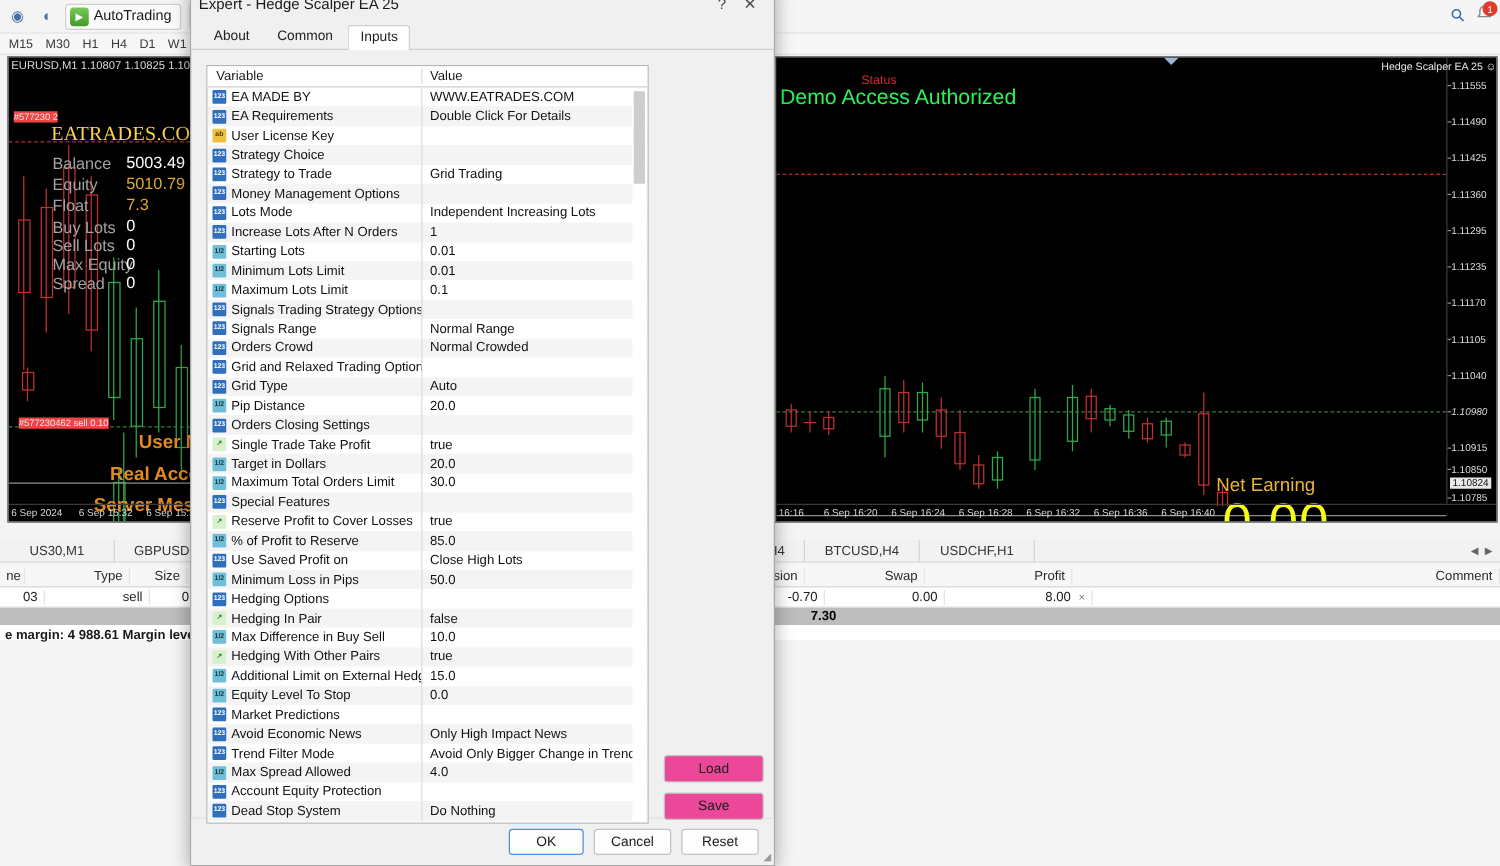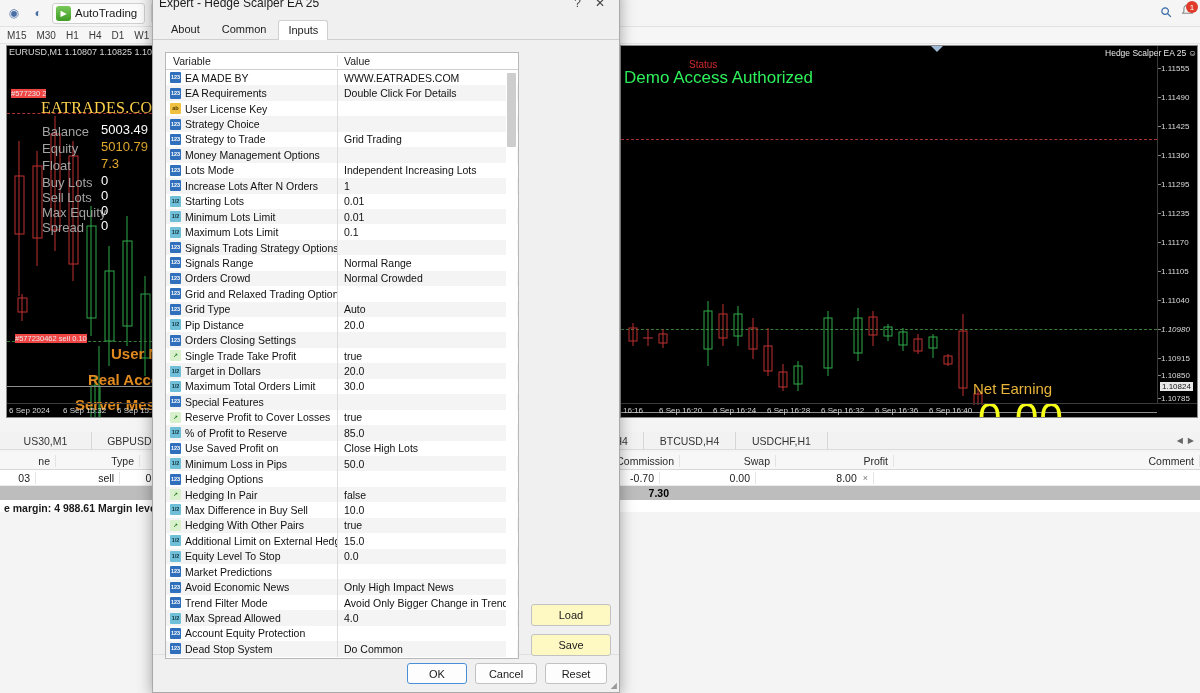--- a/index.html
+++ b/index.html
@@ -217,21 +217,21 @@
   .pico.ibool{ background: #d8f0cc; color: #1d7a1d; }
 
   .grid-scroll {
     position: absolute; right: 1px; top: 18px; width: 11px; bottom: 1px; background: #fff;
   }
   .grid-thumb { position: absolute; left: 1px; top: 2px; width: 9px; height: 74px; background: #cdcdcd; border-radius: 1px; }
 
   .side-btns { position: absolute; left: 378px; top: 564px; width: 80px; }
   .sbtn {
     width: 80px; height: 22px; margin-bottom: 8px;
-    border: 1px solid #c2c2c2; background: #fef9c3; border-radius: 3px;
+    border: 1px solid #c2c2c2; background: #ec4899; border-radius: 3px;
     font-size: 11px; color: #1a1a1a; display: flex; align-items: center; justify-content: center;
   }
 
   .dlg-footer {
     height: 38px; display: flex; align-items: center; justify-content: flex-end;
     gap: 8px; padding-right: 12px; border-top: 1px solid #dfdfdf; background: #f0f0f0;
   }
   .fbtn {
     width: 62px; height: 21px; border: 1px solid #c2c2c2; background: #fdfdfd;
     border-radius: 3px; font-size: 11px; color: #1a1a1a;
@@ -478,21 +478,21 @@
       <div class="ct" style="width:92px;justify-content:center">BTCUSD,H4</div>
       <div class="ct" style="width:92px;justify-content:center">USDCHF,H1</div>
       <div class="ct-arrows">
         <span>◀</span>
         <span>▶</span>
       </div>
     </div>
 
     <div class="terminal">
       <div class="term-head">
-        <div class="tc r" style="width:56px">ne</div>
+        <div class="tc r" style="width:20px">ne</div>
         <div class="tc r" style="width:84px">Type</div>
         <div class="tc r" style="width:46px">Size</div>
         <div class="tc r" style="width:390px"></div>
         <div class="tc r" style="width:104px">Commission</div>
         <div class="tc r" style="width:96px">Swap</div>
         <div class="tc r" style="width:118px">Profit</div>
         <div class="tc r" style="flex:1">Comment</div>
       </div>
       <div class="term-row">
         <div class="tc r" style="width:36px">03</div>
@@ -796,21 +796,21 @@
                 <span class="pico i123">123</span>
                 <span>Account Equity Protection</span>
               </div>
               <div class="gc-val"></div>
             </div>
             <div class="grow">
               <div class="gc-var">
                 <span class="pico i123">123</span>
                 <span>Dead Stop System</span>
               </div>
-              <div class="gc-val"><span>Do Common</span></div>
+              <div class="gc-val"><span>Do Nothing</span></div>
             </div>
           </div>
         <div class="grid-scroll">
           <div class="grid-thumb"></div>
         </div>
       </div>
 
       <div class="side-btns">
         <div class="sbtn">Load</div>
         <div class="sbtn">Save</div>

